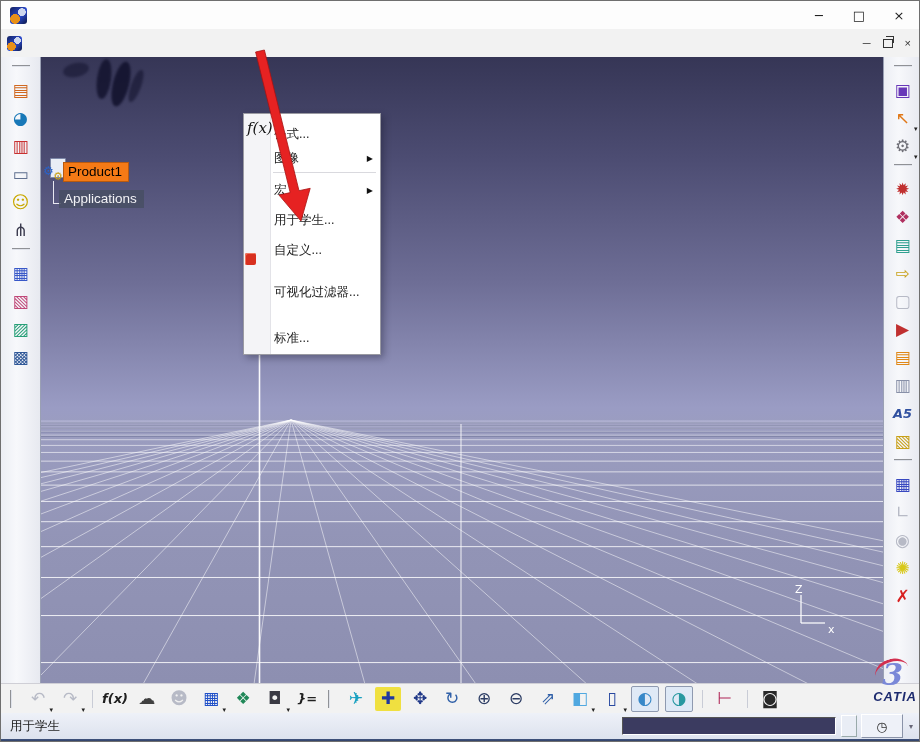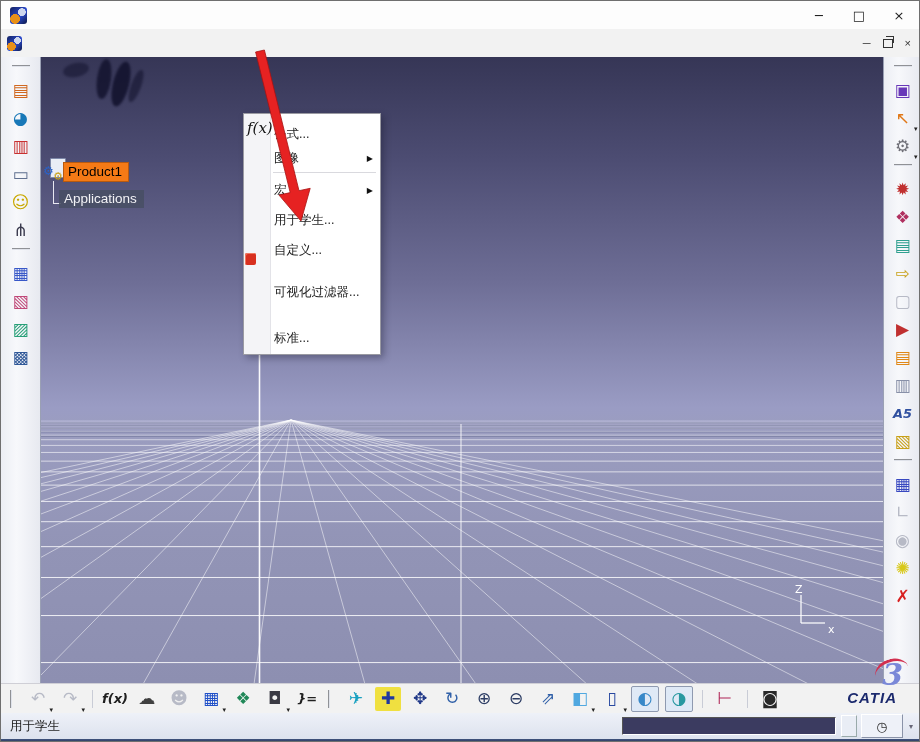--- a/index.html
+++ b/index.html
@@ -87,21 +87,21 @@
   .anno{position:absolute;left:0;top:0;z-index:40;pointer-events:none;}
   
   .bb{position:absolute;left:0;top:682px;width:100%;height:30px;background:#f2f2f2;
     border-top:1px solid #cfcfd6;display:flex;align-items:center;padding-left:4px;box-sizing:border-box;}
   .bb .tbi{margin:0 3px;}
   .dslogo{position:absolute;right:2px;top:-26px;width:64px;height:56px;z-index:5;}
   .dslogo .mark{font-family:"DejaVu Serif",serif;font-style:italic;font-weight:bold;font-size:30px;
     color:#7a88d8;position:absolute;right:14px;top:0;}
   .dslogo .swoosh{position:absolute;right:8px;top:2px;width:34px;height:22px;
     border-top:3px solid #d23050;border-radius:50%;transform:rotate(-18deg);}
-  .dslogo .word{position:absolute;right:20px;top:32px;font-size:15px;font-weight:bold;font-style:italic;
+  .dslogo .word{position:absolute;right:0;top:32px;font-size:13px;font-weight:bold;font-style:italic;
     color:#1c2a6e;letter-spacing:1px;}
   
   .statusbar{position:absolute;left:0;top:712px;width:100%;height:26px;
     background:linear-gradient(180deg,#eef1f8,#dde2ee);display:flex;align-items:center;box-sizing:border-box;padding:0 4px;}
   .status-msg{font-size:12.5px;color:#1d1d1d;margin-left:5px;}
   .cmdfield{margin-left:auto;width:212px;height:16px;background:#3b3b60;
     border:1px solid;border-color:#555 #fff #fff #555;}
   .sb-blank{width:14px;height:20px;background:#e9edf5;border:1px solid;border-color:#fff #9aa #9aa #fff;margin-left:5px;}
   .sb-btn{width:40px;height:22px;background:#eef1f8;border:1px solid;border-color:#fff #8a93a8 #8a93a8 #fff;
     margin-left:4px;display:flex;align-items:center;justify-content:center;font-size:13px;color:#333;

